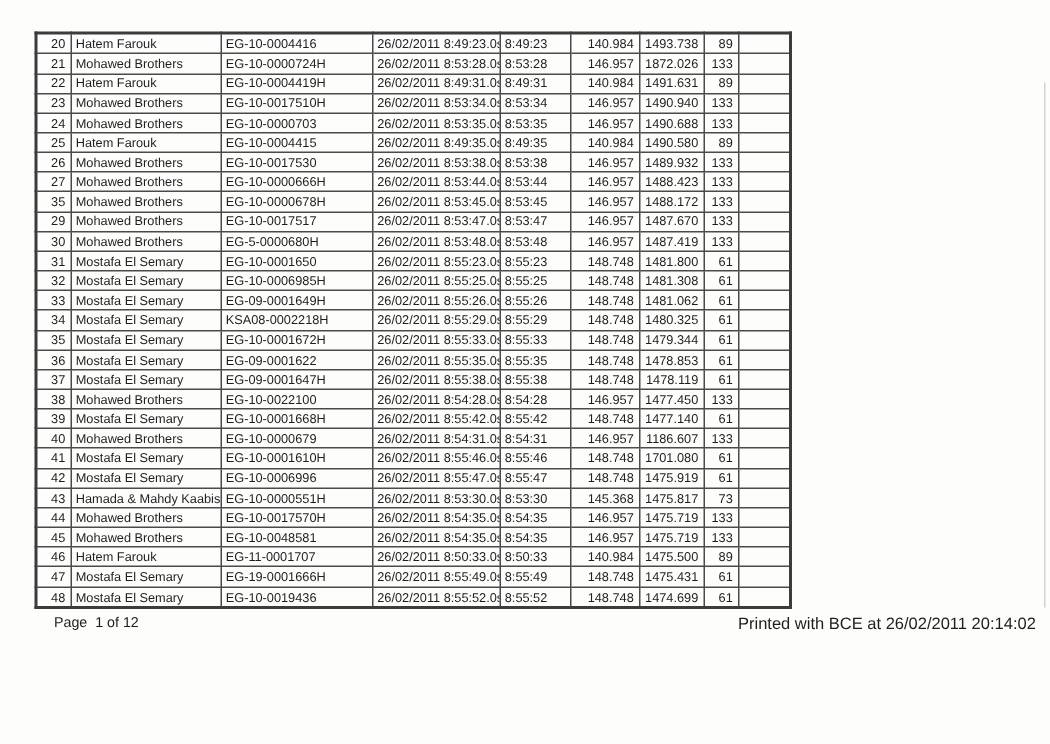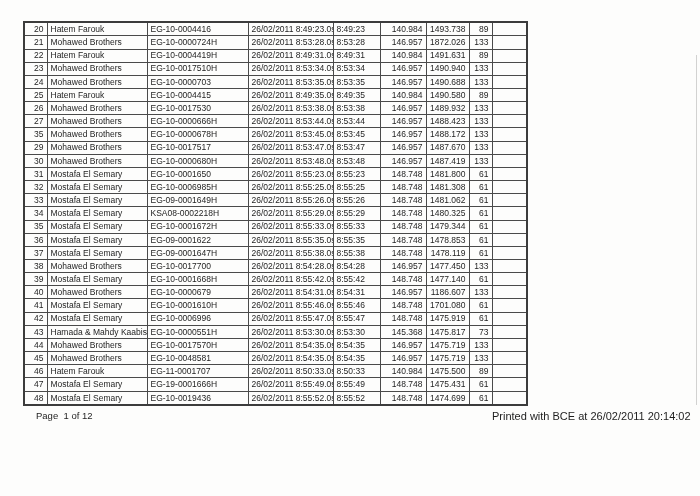--- a/index.html
+++ b/index.html
@@ -189,21 +189,21 @@
           <td class="c3">26/02/2011 8:53:47.0s</td>
           <td class="c4">8:53:47</td>
           <td class="c5">146.957</td>
           <td class="c6">1487.670</td>
           <td class="c7">133</td>
           <td class="c8"></td>
         </tr>
         <tr>
           <td class="c0">30</td>
           <td class="c1">Mohawed Brothers</td>
-          <td class="c2">EG-10-0000680H</td>
+          <td class="c2">EG-5-0000680H</td>
           <td class="c3">26/02/2011 8:53:48.0s</td>
           <td class="c4">8:53:48</td>
           <td class="c5">146.957</td>
           <td class="c6">1487.419</td>
           <td class="c7">133</td>
           <td class="c8"></td>
         </tr>
         <tr>
           <td class="c0">31</td>
           <td class="c1">Mostafa El Semary</td>
@@ -277,21 +277,21 @@
           <td class="c3">26/02/2011 8:55:38.0s</td>
           <td class="c4">8:55:38</td>
           <td class="c5">148.748</td>
           <td class="c6">1478.119</td>
           <td class="c7">61</td>
           <td class="c8"></td>
         </tr>
         <tr>
           <td class="c0">38</td>
           <td class="c1">Mohawed Brothers</td>
-          <td class="c2">EG-10-0017700</td>
+          <td class="c2">EG-10-0022100</td>
           <td class="c3">26/02/2011 8:54:28.0s</td>
           <td class="c4">8:54:28</td>
           <td class="c5">146.957</td>
           <td class="c6">1477.450</td>
           <td class="c7">133</td>
           <td class="c8"></td>
         </tr>
         <tr>
           <td class="c0">39</td>
           <td class="c1">Mostafa El Semary</td>

